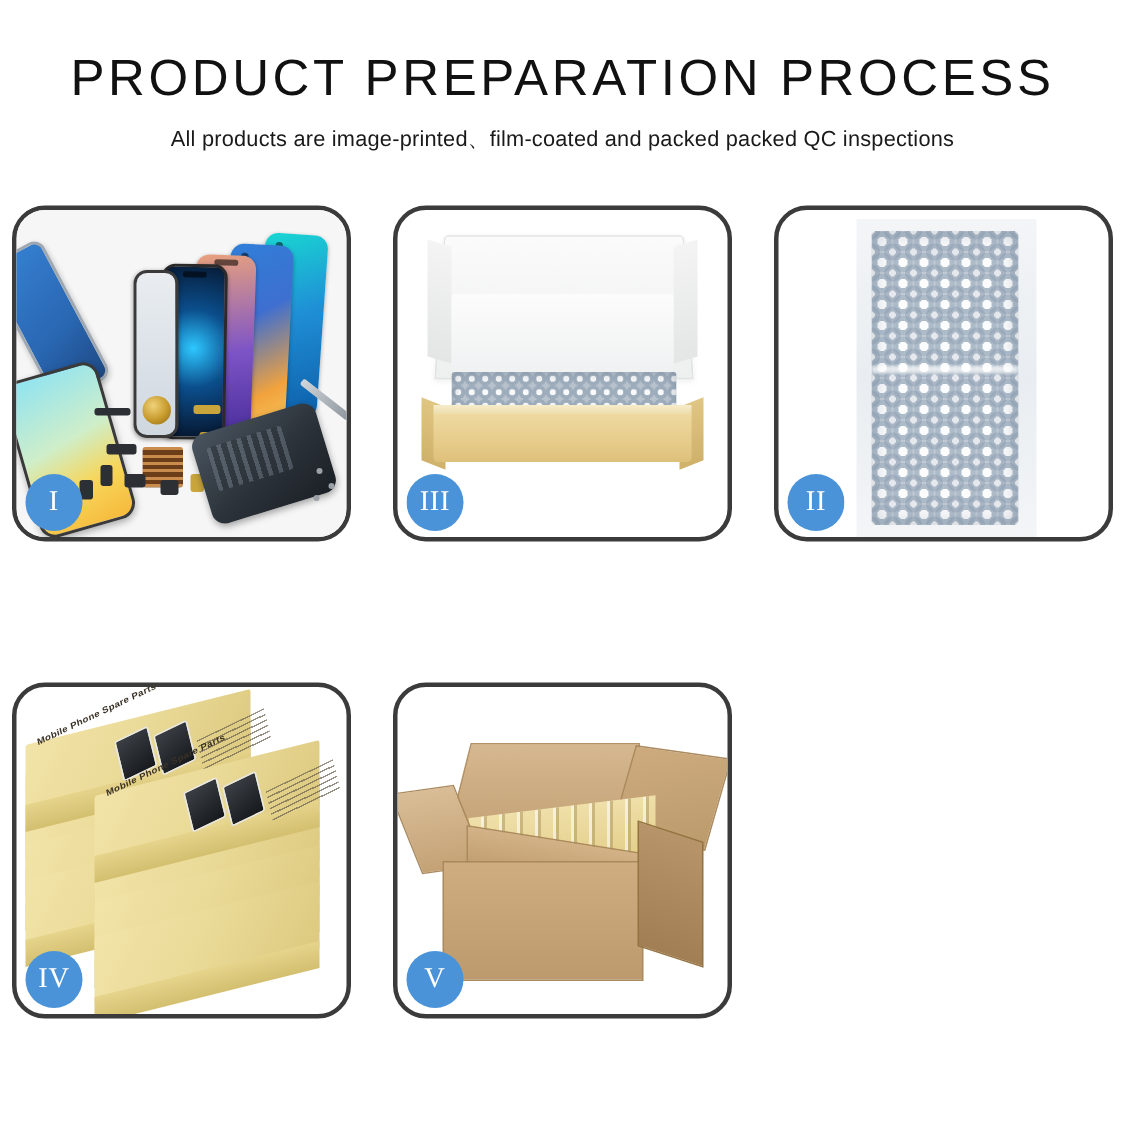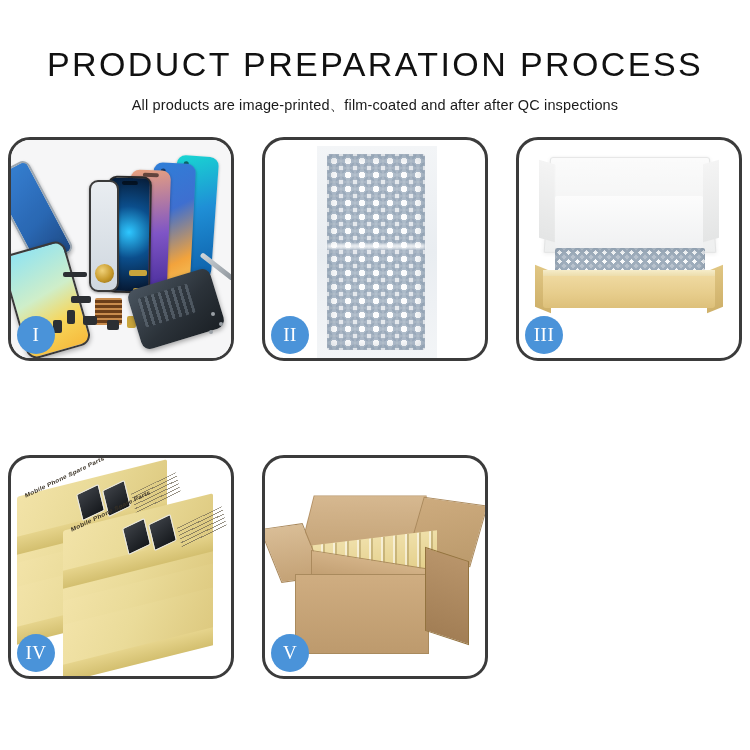--- a/index.html
+++ b/index.html
@@ -9,21 +9,21 @@
   }
   body {
     width: 750px;
     height: 750px;
     font-family: "Liberation Sans", sans-serif;
     overflow: hidden;
     position: relative;
   }
 
   
-  #header { width: 750px; padding-top: 42px; text-align: center; }
+  #header { width: 750px; padding-top: 30px; text-align: center; }
   #page-title {
     font-size: 34px;
     font-weight: 500;
     letter-spacing: 2.4px;
     color: #111111;
     line-height: 44px;
     white-space: nowrap;
   }
   #page-subtitle {
     font-size: 14.5px;
@@ -340,21 +340,21 @@
   .p6-seal-bot {
     position:absolute; left:36px; top:150px; width:14px; height:20px;
     background:rgba(150,120,80,.45);
   }
 </style>
 </head>
 <body>
 
 <div id="header">
   <div id="page-title">PRODUCT PREPARATION PROCESS</div>
-  <div id="page-subtitle">All products are image-printed、film-coated and after after QC inspections</div>
+  <div id="page-subtitle">All products are image-printed、film-coated and packed packed QC inspections</div>
 </div>
 
 <div id="panel-grid">
 
   <div class="panel">
     <div class="panel-art">
       <div class="p1-bg"></div>
 
       <div class="phone-film"></div>
 
@@ -391,45 +391,45 @@
       <div class="tweezer"></div>
       <div class="screw" style="left:200px;top:172px;"></div>
       <div class="screw" style="left:208px;top:182px;"></div>
       <div class="screw" style="left:198px;top:190px;"></div>
     </div>
     <div class="badge">I</div>
   </div>
 
   <div class="panel">
     <div class="panel-art">
-      <div class="p2-sheet"></div>
-      <div class="p2-bubbles"></div>
-      <div class="p2-bubbles2"></div>
-      <div class="p2-seam"></div>
-    </div>
-    <div class="badge">II</div>
-  </div>
-
-  <div class="panel">
-    <div class="panel-art">
       <div class="p3-lid"></div>
       <div class="p3-lidflap-l"></div>
       <div class="p3-lidflap-r"></div>
       <div class="p3-foam"></div>
       <div class="p3-inner-bubble"></div>
       <div class="p3-side-l"></div>
       <div class="p3-side-r"></div>
       <div class="p3-rim"></div>
       <div class="p3-front"></div>
     </div>
     <div class="badge">III</div>
   </div>
 
   <div class="panel">
     <div class="panel-art">
+      <div class="p2-sheet"></div>
+      <div class="p2-bubbles"></div>
+      <div class="p2-bubbles2"></div>
+      <div class="p2-seam"></div>
+    </div>
+    <div class="badge">II</div>
+  </div>
+
+  <div class="panel">
+    <div class="panel-art">
       <div class="stack">
 
         <div class="sbox" style="left:2px;  top:24px;">
             <div class="top"></div>
             <div class="front"></div>
           </div>
         <div class="sbox" style="left:2px;  top:48px;">
             <div class="top"></div>
             <div class="front"></div>
           </div>

